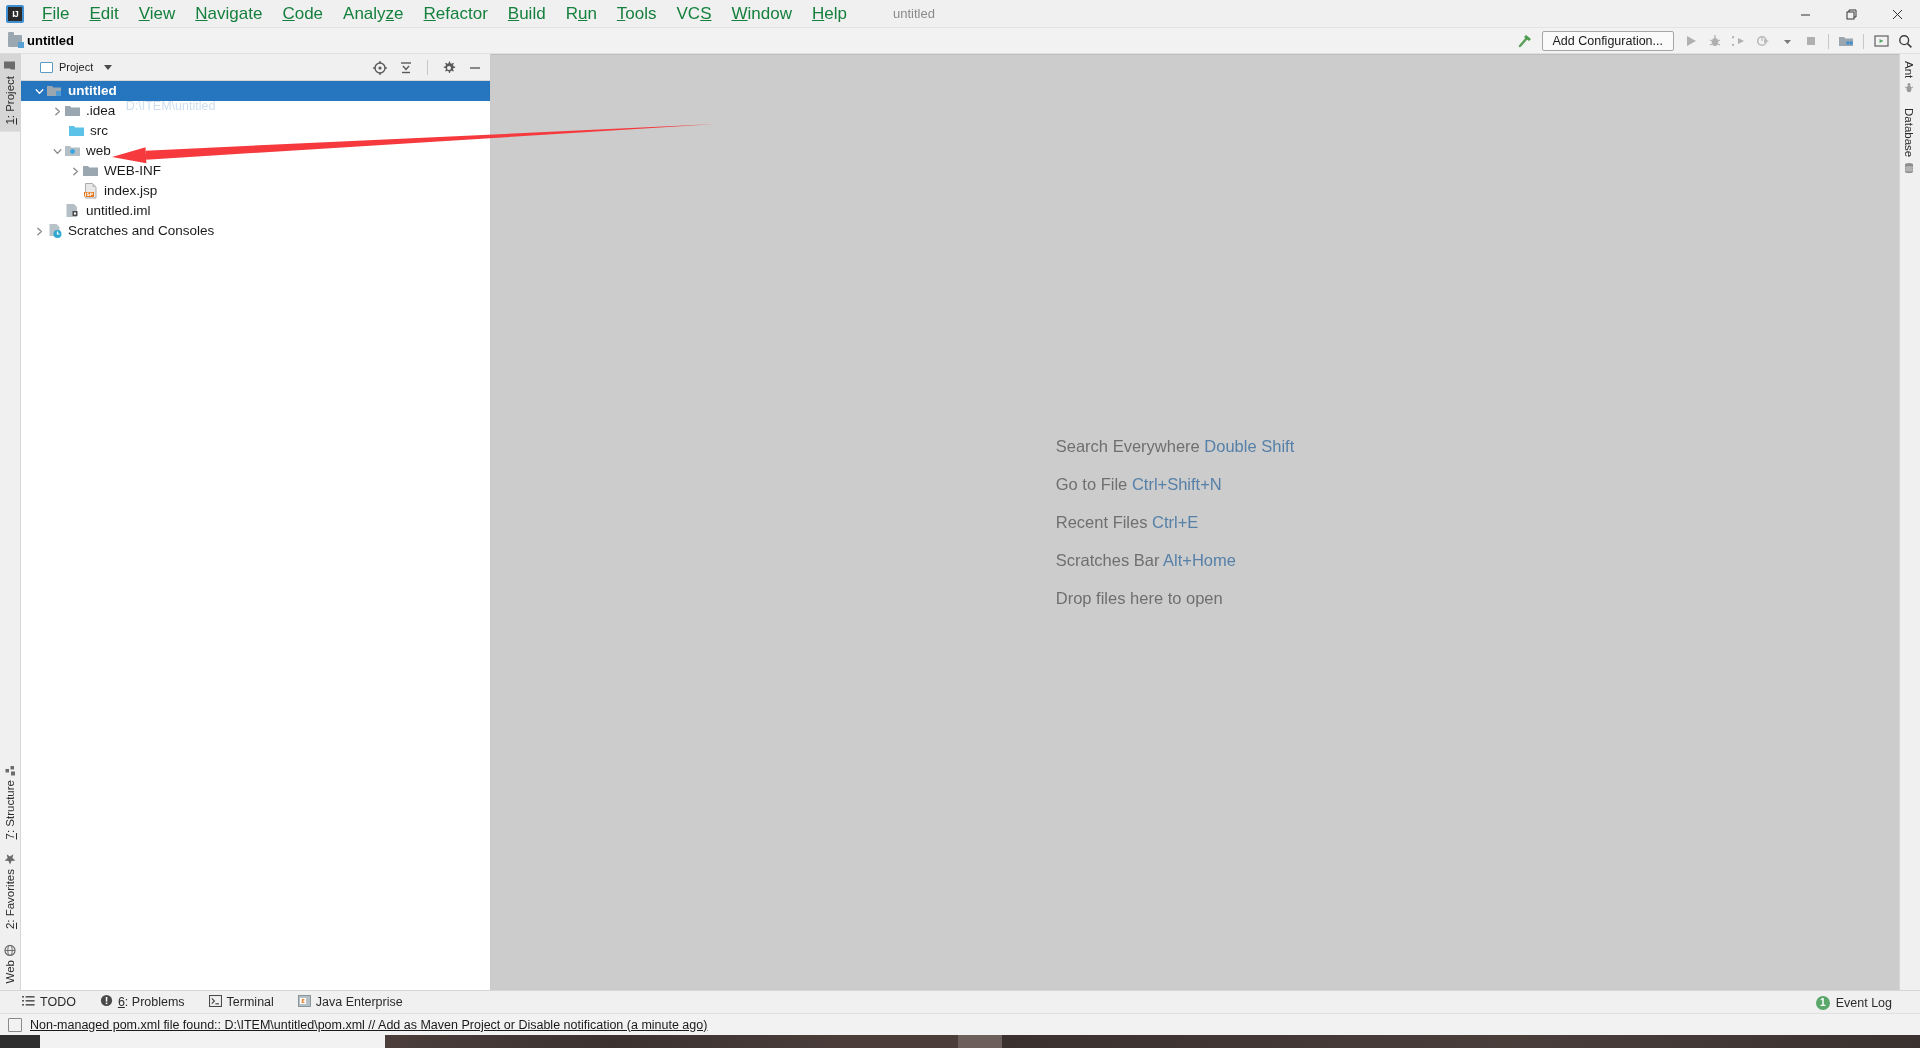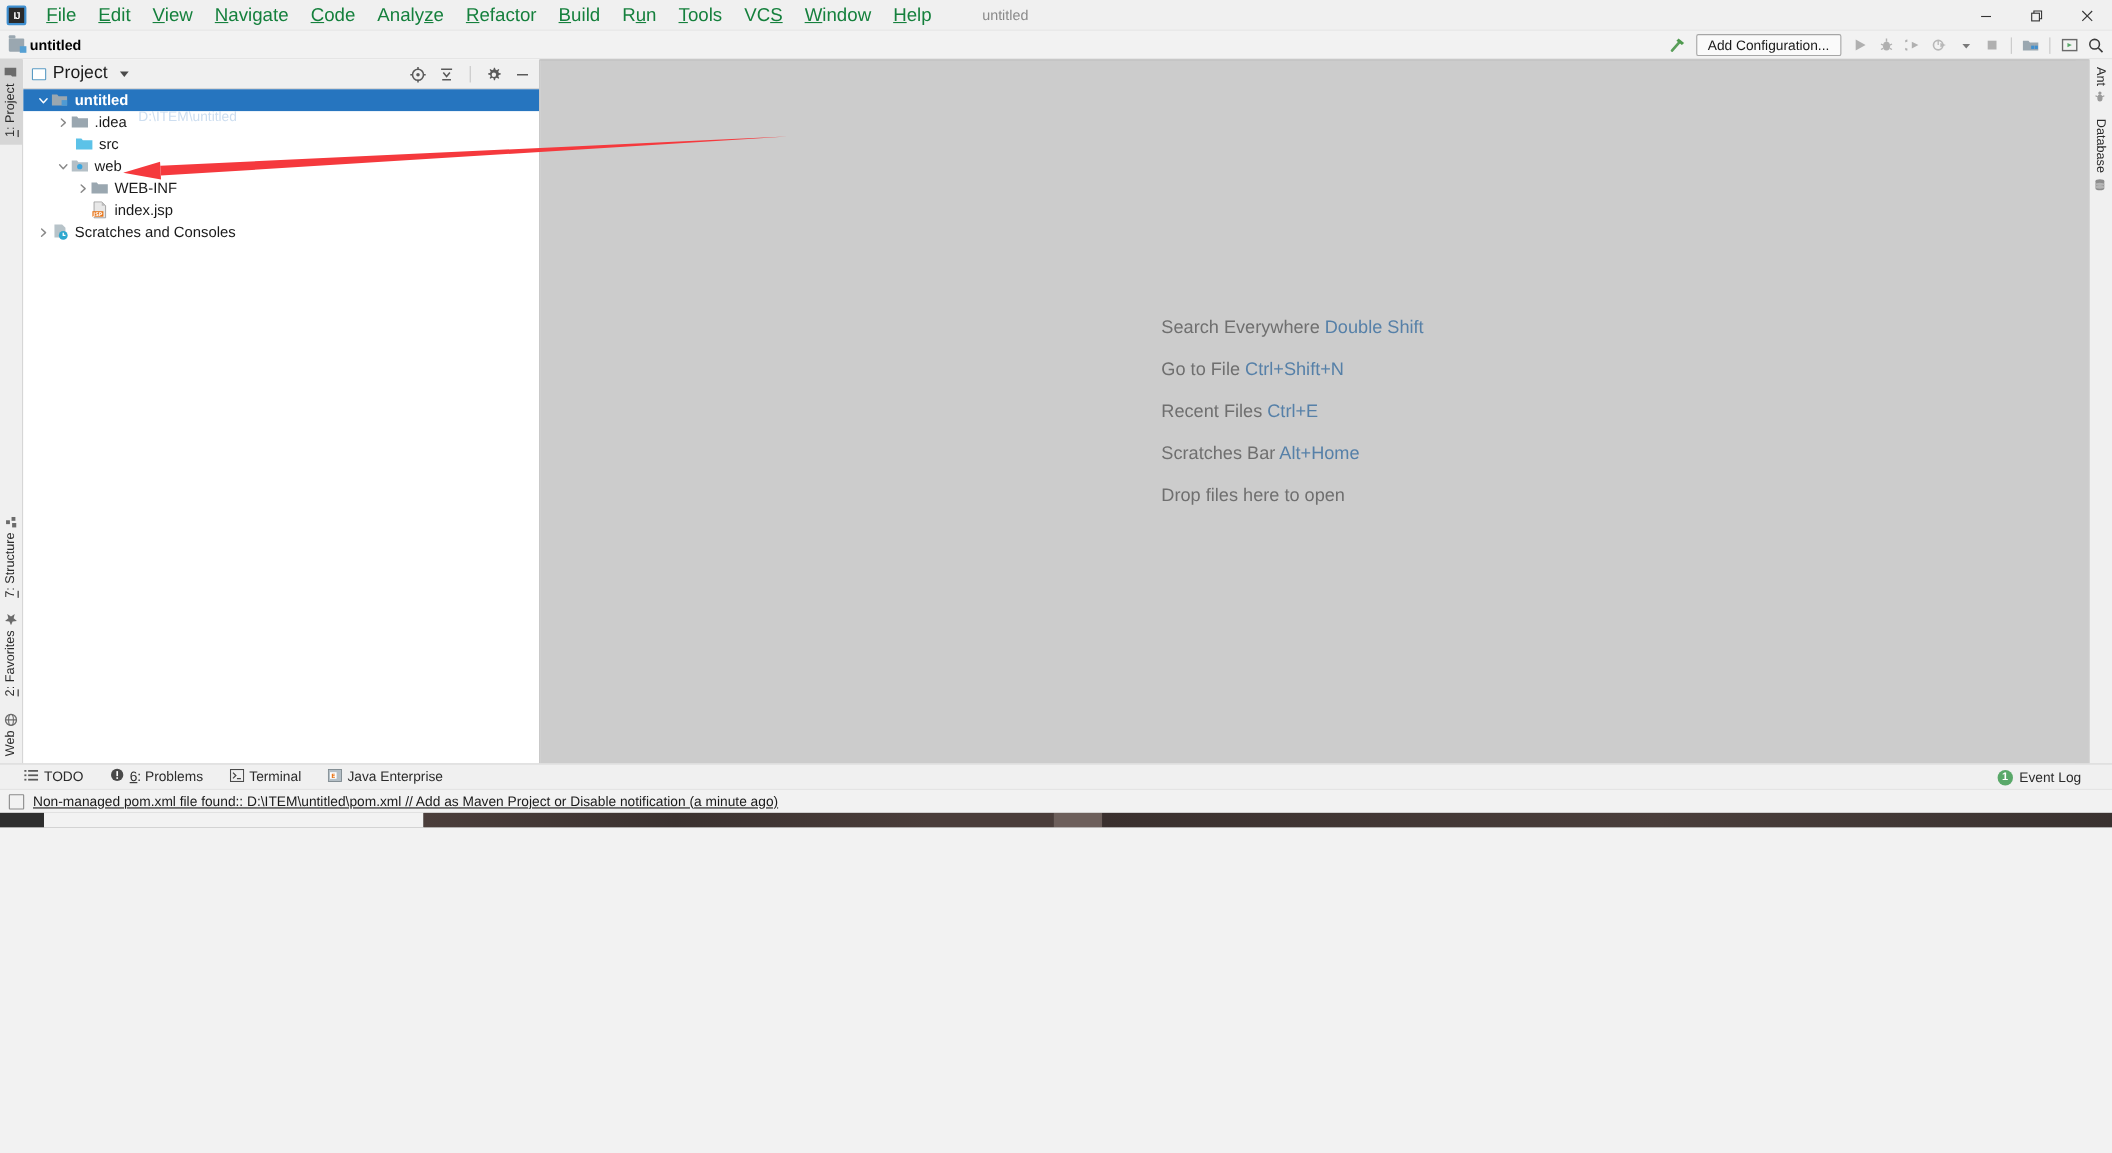--- a/index.html
+++ b/index.html
@@ -6,21 +6,21 @@
   html, body {
     margin: 0; padding: 0;
     width: 1920px; height: 1048px;
     overflow: hidden;
     font-family: "Liberation Sans", sans-serif;
     background: #f2f2f2;
     -webkit-font-smoothing: antialiased;
   }
   #app {
     position: relative;
-    width: 1920px; height: 752px;
+    width: 1920px; height: 1048px;
     background: #f0f0f0;
     display: flex; flex-direction: column;
   }
 
   
   .titlebar {
     height: 28px; min-height: 28px;
     background: #f0f0f0;
     display: flex; align-items: center;
     border-bottom: 1px solid #e4e4e4;
@@ -155,22 +155,22 @@
   }
   .pp-header {
     height: 27px; min-height: 27px;
     background: #f0f0f0;
     display: flex; align-items: center;
     padding-left: 8px;
     border-bottom: 1px solid #d6d6d6;
     position: relative;
   }
   .pp-title {
-    font-size: 16px; color: #1a1a1a;
-    display: flex; align-items: center; gap: 6px;
+    font-size: 11px; color: #1a1a1a;
+    display: flex; align-items: center; gap: 6px; margin-left: 11px;
   }
   .pp-sq {
     width: 13px; height: 11px;
     border: 1.6px solid #5a9bc4; background: #ffffff;
     border-radius: 1px;
   }
   .caret-dn {
     width: 0; height: 0; margin-left: 5px;
     border-left: 4px solid transparent;
     border-right: 4px solid transparent;
@@ -570,20 +570,31 @@
             <span class="ico">
               <svg width="16" height="16" viewBox="0 0 16 16">
                 <path d="M2.5 0.5h7l3.5 3.5v11h-10.5Z" fill="#e8e8e8" stroke="#9a9a9a" stroke-width="0.8"></path>
                 <path d="M9.5 0.5 L13 4 H9.5Z" fill="#bdbdbd"></path>
                 <rect x="1" y="9" width="10" height="5" fill="#e8761a"></rect>
                 <text x="6" y="13.2" font-size="4.6" fill="#ffffff" text-anchor="middle" font-family="DejaVu Sans, sans-serif" font-weight="bold">JSP</text>
               </svg>
             </span>
             <span class="txt">index.jsp</span>
           </div>
+          <div class="trow" style="padding-left: 28px;">
+            <span class="arrow"></span>
+            <span class="ico">
+              <svg width="16" height="16" viewBox="0 0 16 16">
+                <path d="M1.5 1h7.5l3 3v10h-10.5Z" fill="#b4bfc6"></path>
+                <rect x="7.5" y="8" width="5" height="5" fill="#4a4a4a"></rect>
+                <rect x="9" y="9.5" width="2" height="2" fill="#ffffff"></rect>
+              </svg>
+            </span>
+            <span class="txt">untitled.iml</span>
+          </div>
           <div class="trow" style="padding-left: 10px;">
             <span class="arrow">
               <svg width="9" height="9" viewBox="0 0 9 9">
                 <path d="M2.8 1.2 L6.4 4.5 L2.8 7.8" fill="none" stroke="#8a8a8a" stroke-width="1.3" stroke-linecap="round" stroke-linejoin="round"></path>
               </svg>
             </span>
             <span class="ico">
               <svg width="16" height="16" viewBox="0 0 16 16">
                 <path d="M2.5 1h7l3 3v9h-10Z" fill="#b7c3c9"></path>
                 <circle cx="10.5" cy="11" r="4" fill="#2ea8cf"></circle>

